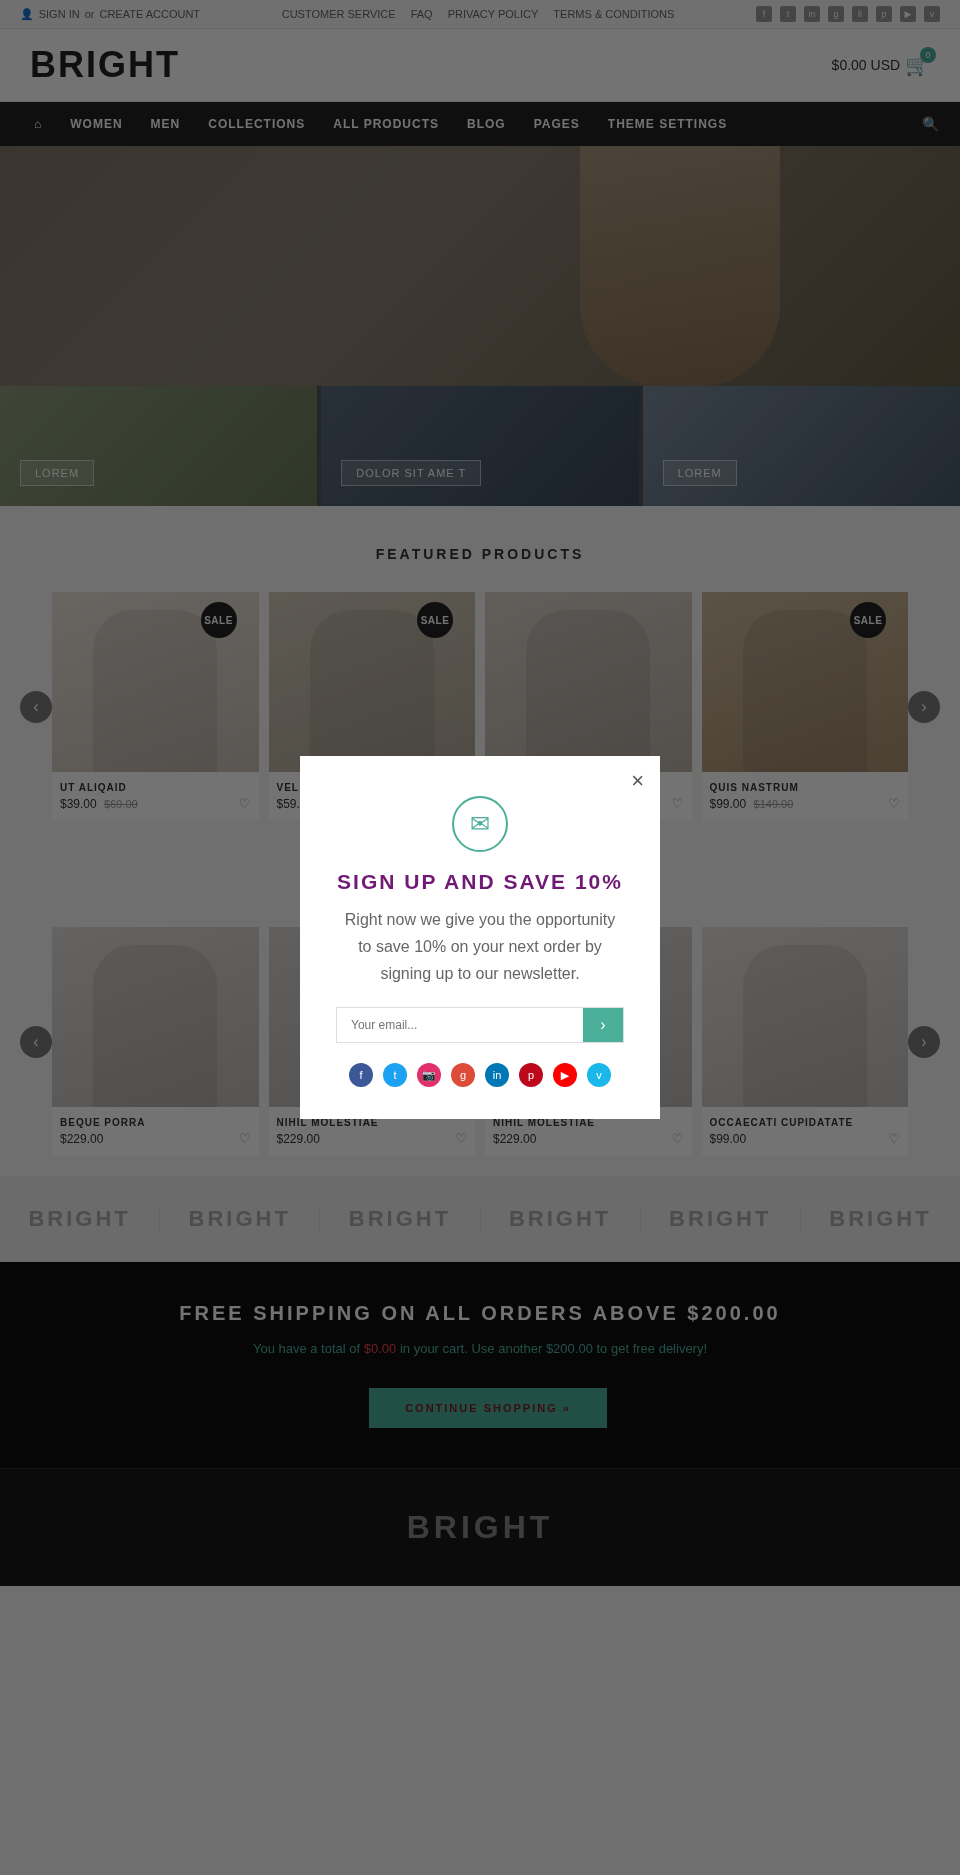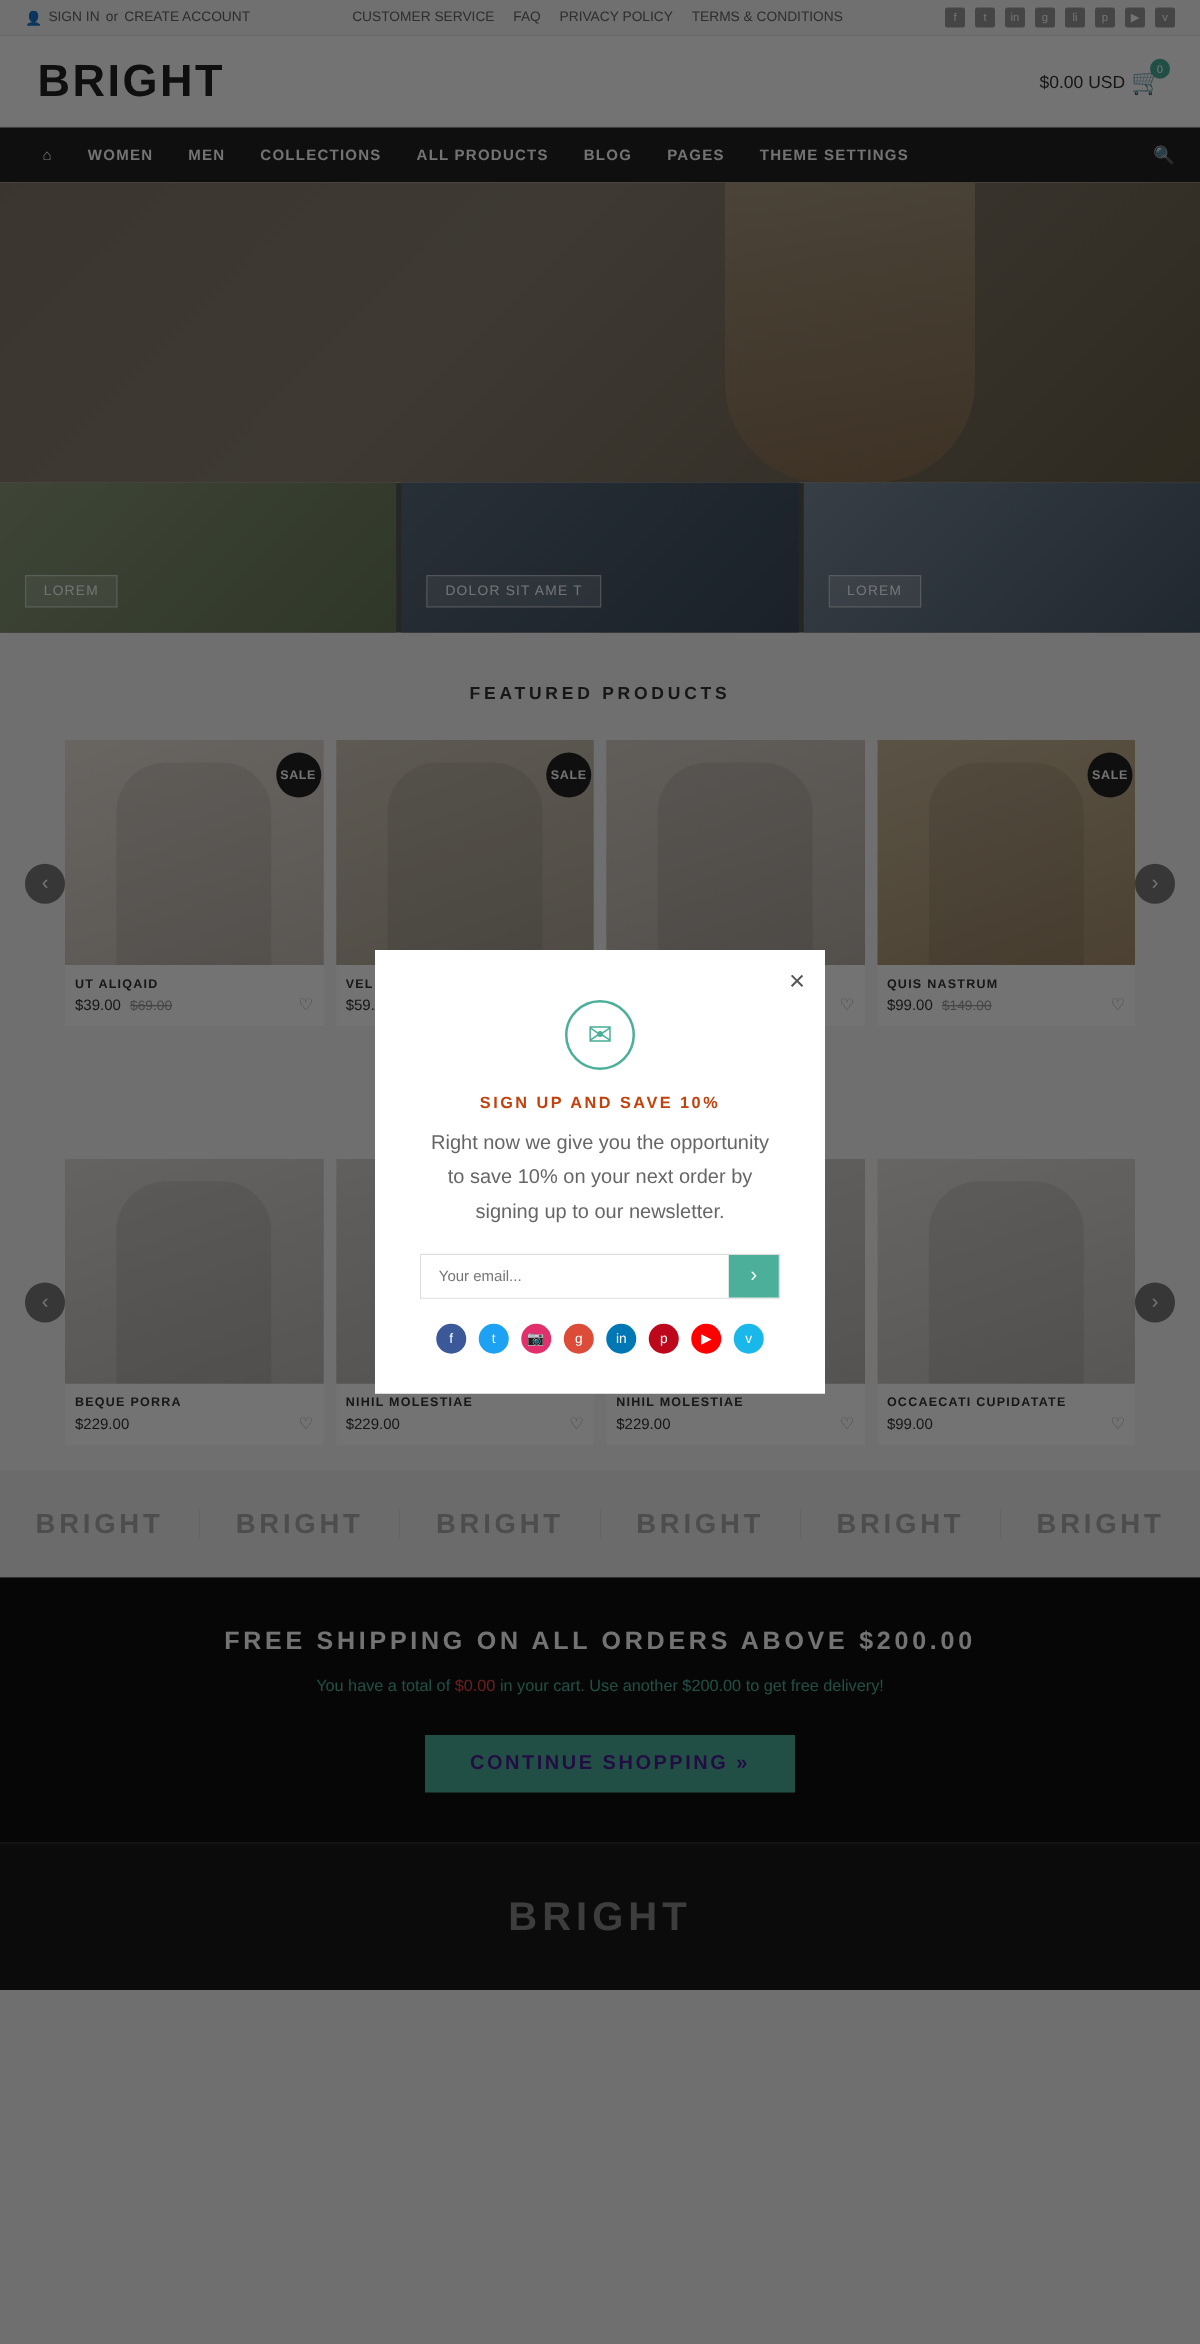--- a/index.html
+++ b/index.html
@@ -176,21 +176,21 @@
     .product-img-2 { background: linear-gradient(160deg, #d0c8b8, #b0a898); }
     .product-img-3 { background: linear-gradient(160deg, #d8d0c8, #b8b0a8); }
     .product-img-4 { background: linear-gradient(160deg, #c8b89a, #a89070); }
     .product-img-5 { background: linear-gradient(160deg, #e0dcd8, #c0bcb8); }
     .product-img-6 { background: linear-gradient(160deg, #d8d4d0, #b8b4b0); }
     .product-img-7 { background: linear-gradient(160deg, #dcd8d4, #bcb8b4); }
     .product-img-8 { background: linear-gradient(160deg, #e4e0dc, #c4c0bc); }
     .sale-badge {
       position: absolute;
       top: 10px;
-      right: 2px;
+      right: 22px;
       background: #222;
       color: #fff;
       font-size: 10px;
       font-weight: 700;
       width: 36px; height: 36px;
       border-radius: 50%;
       display: flex; align-items: center; justify-content: center;
       letter-spacing: 0.5px;
     }
     .product-info { padding: 10px 8px; }
@@ -258,24 +258,24 @@
     }
     .shipping-text {
       font-size: 13px;
       color: #ccc;
       margin-bottom: 28px;
       line-height: 1.6;
     }
     .shipping-text span { color: #4caf9a; }
     .continue-btn {
       background: #4caf9a;
-      color: #4c1d95;
+      color: #7f1d1d;
       border: none;
       padding: 14px 36px;
-      font-size: 16px;
+      font-size: 11px;
       font-weight: 700;
       letter-spacing: 2px;
       cursor: pointer;
       text-transform: uppercase;
       margin-left: 16px;
     }
 
     
     .footer {
       background: #1a1a1a;
@@ -321,24 +321,24 @@
     .modal-icon {
       width: 56px; height: 56px;
       border: 2px solid #4caf9a;
       border-radius: 50%;
       display: flex; align-items: center; justify-content: center;
       margin: 0 auto 18px;
       color: #4caf9a;
       font-size: 24px;
     }
     .modal-title {
-      font-size: 13px;
+      font-size: 21px;
       font-weight: 700;
       letter-spacing: 2px;
-      color: #c2410c;
+      color: #701a75;
       margin-bottom: 12px;
       text-transform: uppercase;
     }
     .modal-text {
       font-size: 16px;
       color: #666;
       line-height: 1.7;
       margin-bottom: 20px;
     }
     .modal-input-row {

